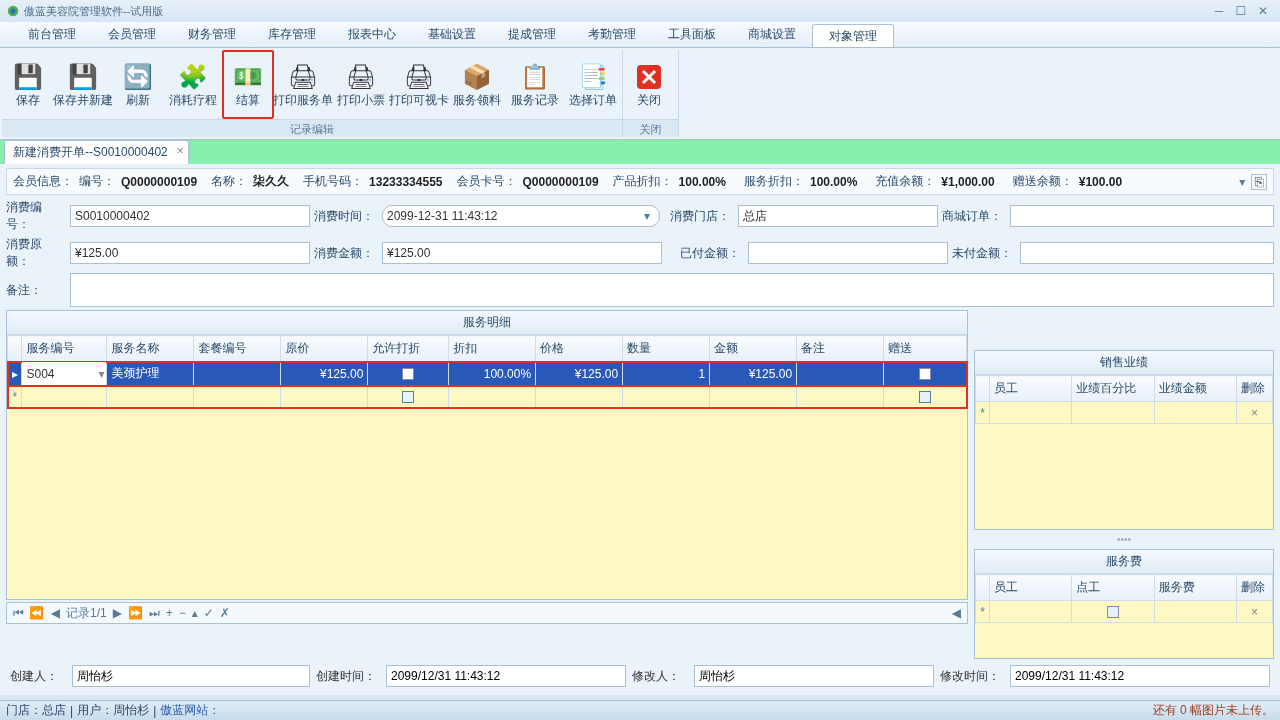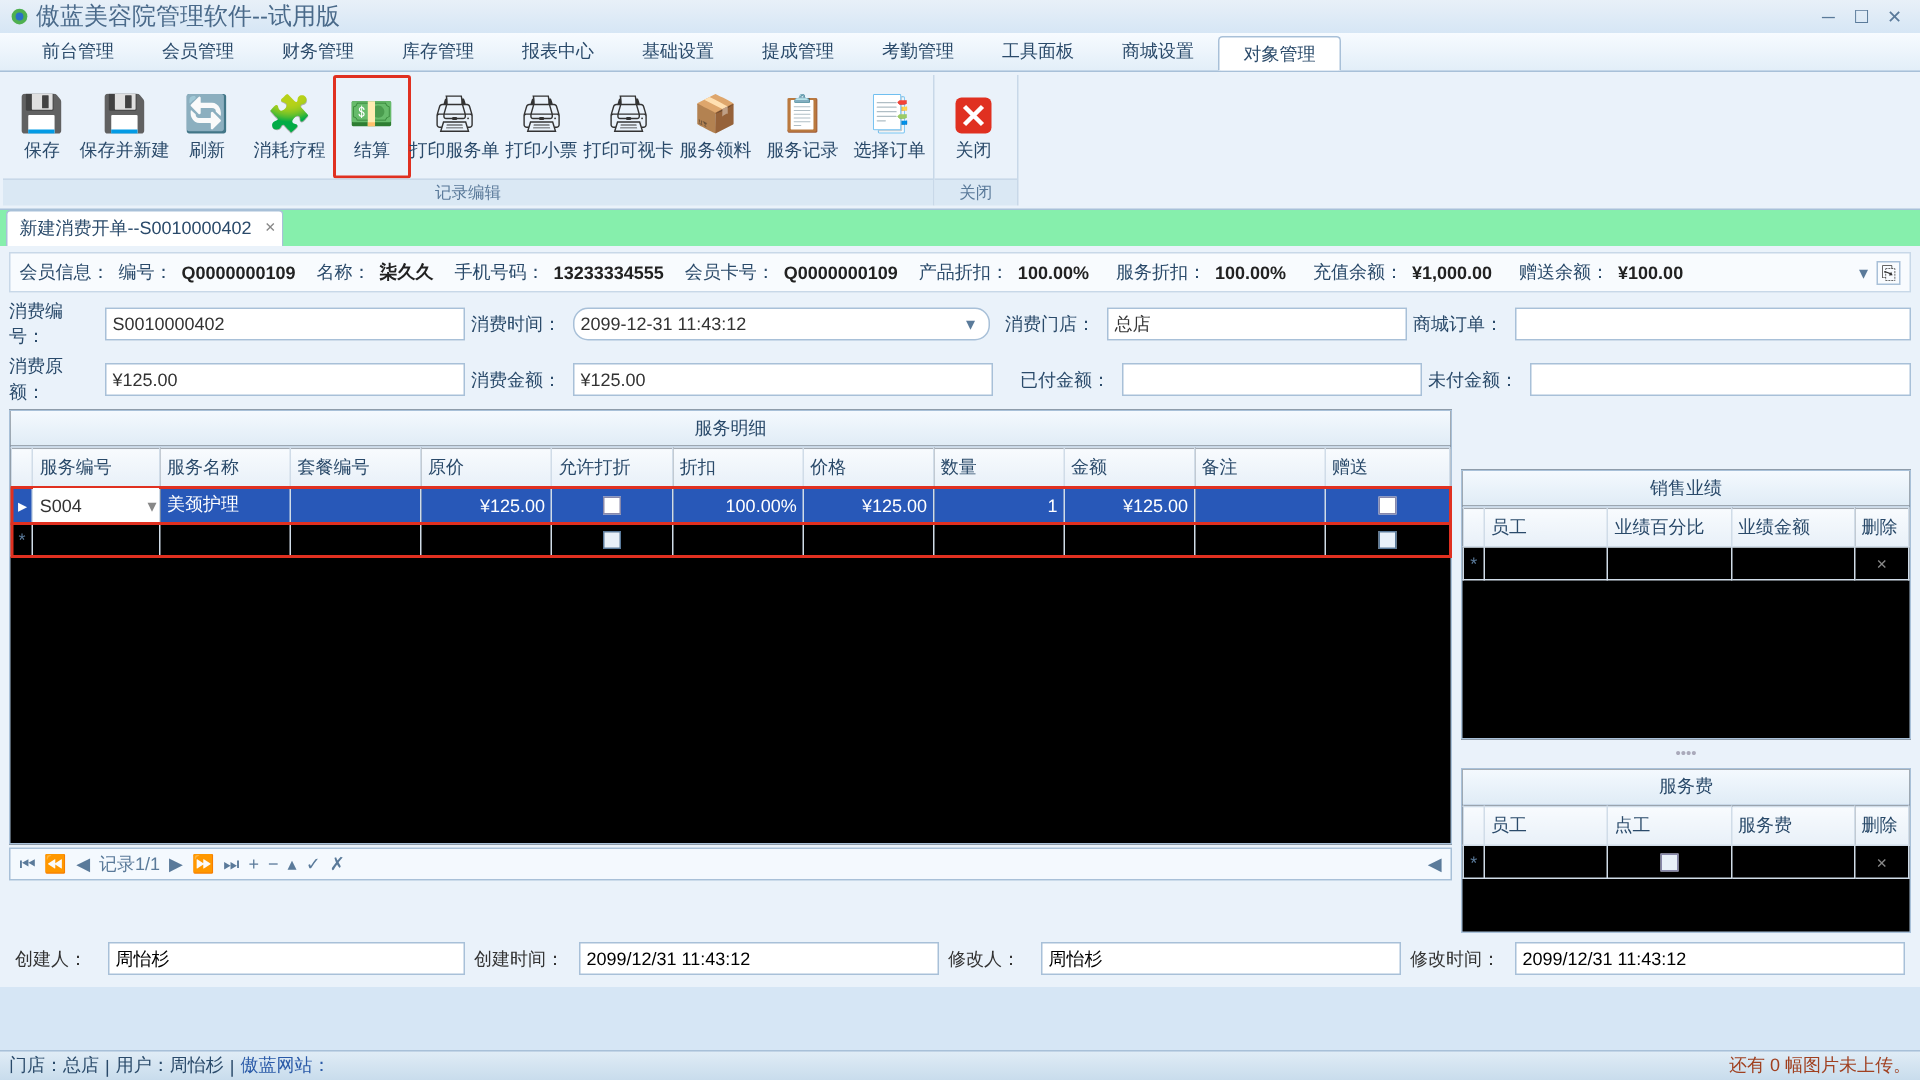--- a/index.html
+++ b/index.html
@@ -1,19 +1,19 @@
 <!DOCTYPE html>
 <html><head>
 <meta charset="utf-8">
 <style>
 * { box-sizing: border-box; margin: 0; padding: 0; font-family: "Microsoft YaHei", SimSun, sans-serif; font-size: 12px; }
 body { background: #d6e6f5; color: #333; overflow: hidden; }
 .titlebar { height: 22px; background: linear-gradient(#e8f0f8,#d6e6f5); display: flex; align-items: center; padding: 0 6px; }
 .titlebar .logo { width: 14px; height: 14px; margin-right: 4px; }
-.titlebar .title { color: #4a6a8a; font-size: 16px; }
+.titlebar .title { color: #4a6a8a; font-size: 11px; }
 .titlebar .spacer { flex: 1; }
 .winbtn { width: 22px; height: 16px; display: inline-flex; align-items: center; justify-content: center; color: #5a7a9a; }
 .menubar { height: 26px; background: linear-gradient(#f7fbff,#e2eef8); border-bottom: 1px solid #a8c0d8; display: flex; align-items: stretch; padding-left: 12px; gap: 0; }
 .menuitem { padding: 0 16px; display: flex; align-items: center; color: #2a4a6a; cursor: pointer; }
 .menuitem.active { background: #fff; border: 1px solid #a8c0d8; border-bottom: none; border-radius: 3px 3px 0 0; margin-top: 2px; }
 .ribbon { height: 92px; background: #eaf2fa; border-bottom: 1px solid #a8c0d8; display: flex; padding: 2px; }
 .ribbon-group { display: flex; flex-direction: column; border-right: 1px solid #c8d8e8; }
 .ribbon-row { display: flex; flex: 1; }
 .ribbon-btn { width: 52px; display: flex; flex-direction: column; align-items: center; justify-content: center; gap: 2px; padding: 4px 2px; cursor: pointer; }
 .ribbon-btn.wide { width: 58px; }
@@ -30,21 +30,21 @@
 .infobar .bold { font-weight: bold; color: #222; }
 .formrow { display: flex; align-items: center; margin-bottom: 3px; gap: 4px; }
 .formrow .lbl { width: 60px; text-align: left; color: #2a4a6a; padding-right: 4px; }
 .formrow input, .formrow .txt { height: 22px; border: 1px solid #a8c0d8; background: #fff; padding: 0 4px; color: #333; }
 .twocol { display: flex; gap: 6px; }
 .leftcol { flex: 1; display: flex; flex-direction: column; }
 .rightcol { width: 300px; display: flex; flex-direction: column; gap: 4px; margin-top: 40px; }
 .subtabs { display: flex; }
 .subtab { padding: 3px 10px; border: 1px solid #a8c0d8; background: #f0f6fc; color: #2a4a6a; cursor: pointer; margin-right: -1px; }
 .subtab.active { background: #fff; border-bottom: 1px solid #fff; }
-.gridpanel { border: 1px solid #a8c0d8; background: #000000; display: flex; flex-direction: column; }
+.gridpanel { border: 1px solid #a8c0d8; background: #fef9c3; display: flex; flex-direction: column; }
 .gridtitle { background: linear-gradient(#f4f9fe,#e0ecf6); text-align: center; color: #2a4a6a; padding: 3px 0; border-bottom: 1px solid #c8d8e8; }
 table.grid { width: 100%; border-collapse: collapse; table-layout: fixed; }
 table.grid th { background: linear-gradient(#f8fbfe,#e8f0f8); border: 1px solid #d0dce8; padding: 4px 4px; color: #2a4a6a; font-weight: normal; text-align: left; }
 table.grid td { border: 1px solid #d0dce8; padding: 3px 4px; height: 22px; }
 tr.selrow td { background: #2858b8; color: #fff; }
 tr.selrow2 { outline: 2px solid #e03020; outline-offset: -1px; }
 .gridbody { flex: 1; overflow: auto; }
 .navbar { height: 22px; border: 1px solid #a8c0d8; background: #f4f9fe; display: flex; align-items: center; gap: 6px; padding: 0 6px; color: #5a7a9a; margin-top: 2px; }
 .footer-form { display: flex; align-items: center; padding: 6px 4px; gap: 6px; }
 .footer-form input { height: 22px; border: 1px solid #a8c0d8; padding: 0 4px; background: #fff; }
@@ -200,20 +200,24 @@
   <div class="formrow">
     <span class="lbl">消费原额：</span>
     <input style="width: 240px;" value="¥125.00">
     <span class="lbl" style="width:64px">消费金额：</span>
     <input style="width: 280px;" value="¥125.00">
     <span class="lbl" style="width:64px;margin-left:14px">已付金额：</span>
     <input style="width: 200px;" value="">
     <span class="lbl" style="width:64px">未付金额：</span>
     <input style="flex: 1 1 0%;" value="">
   </div>
+  <div class="formrow">
+    <span class="lbl">备注：</span>
+    <textarea style="flex: 1 1 0%; height: 34px; border: 1px solid rgb(168, 192, 216); resize: none;"></textarea>
+  </div>
 
 
   <div class="twocol">
     <div class="leftcol">
       <div class="gridpanel" style="height:290px;">
         <div class="gridtitle">服务明细</div>
         <table class="grid">
           <colgroup>
               <col style="width:14px">
               <col style="width:82px">

